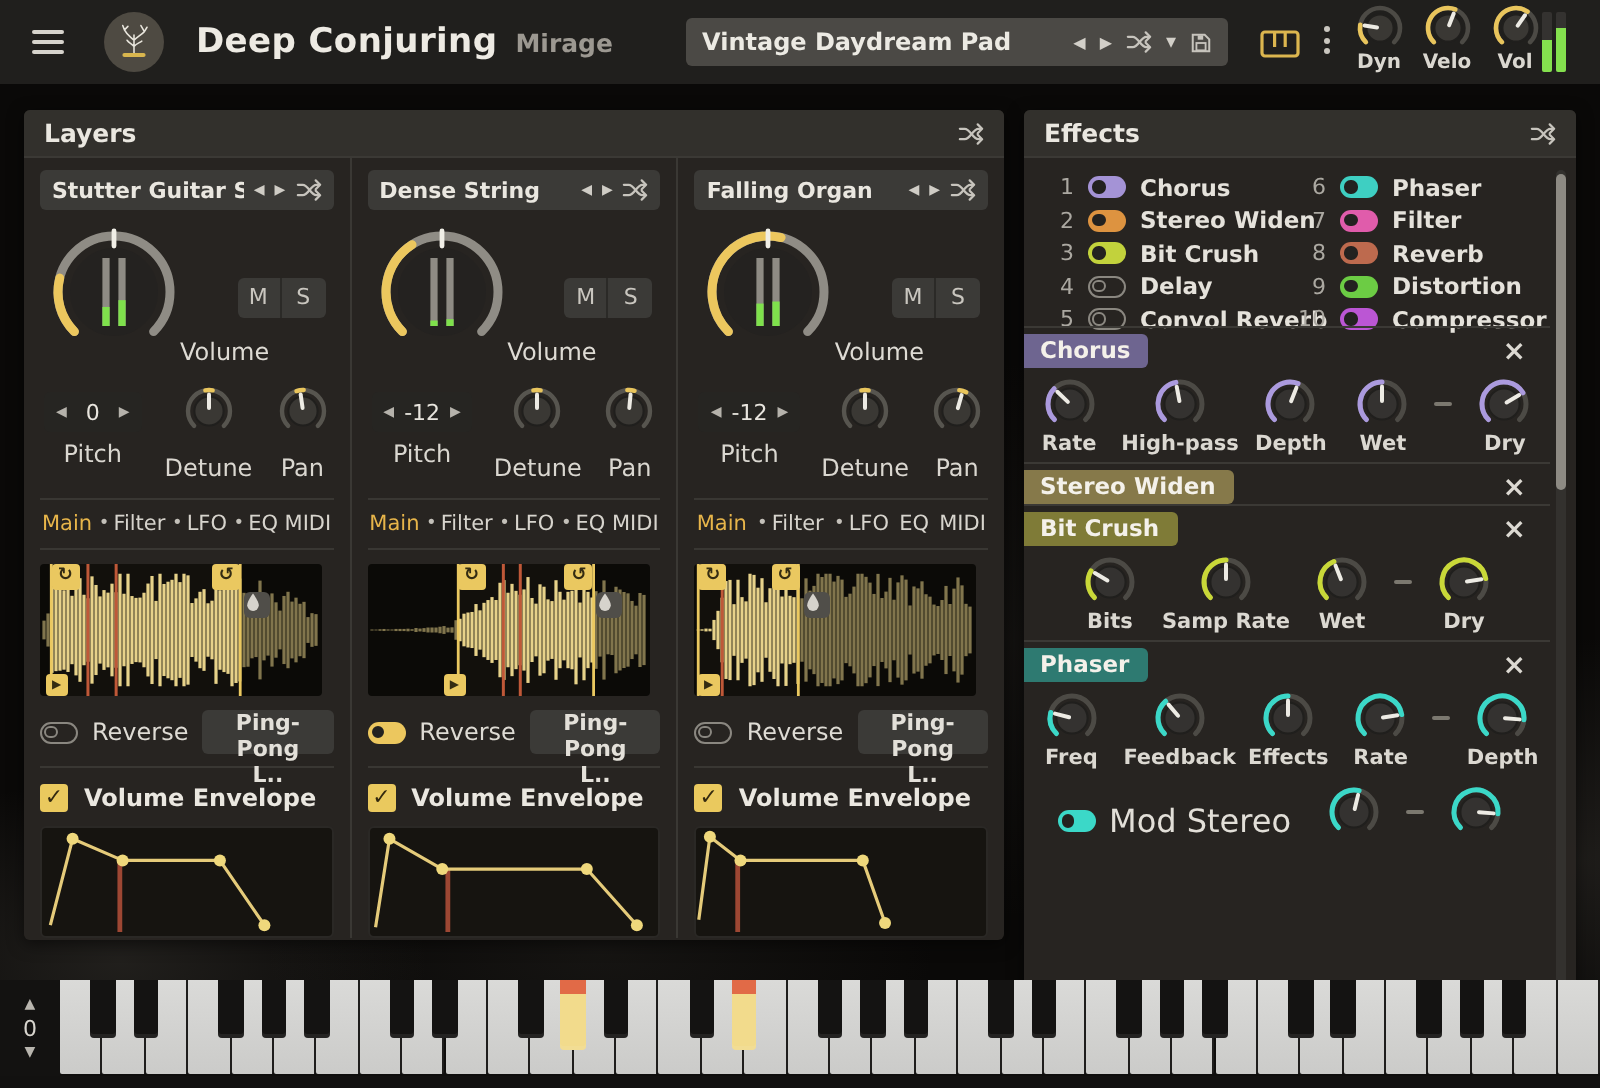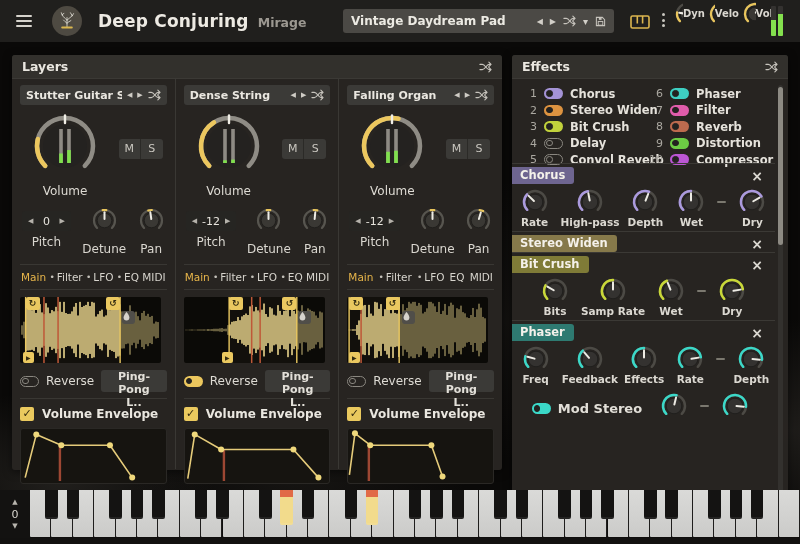--- a/index.html
+++ b/index.html
@@ -22,41 +22,41 @@
   .title{font-size:17px;font-weight:bold;color:#edeae3;letter-spacing:0.2px;}
   .subtitle{font-size:12.5px;color:#9c9891;font-weight:bold;}
   .preset{position:absolute;left:343px;top:9px;width:271px;height:24px;background:#4b4945;border-radius:3px;
     display:flex;align-items:center;padding:0 8px;gap:7px;}
   .pname{flex:1;font-size:12px;font-weight:bold;color:#eceae3;white-space:nowrap;overflow:hidden;}
   .picn{font-size:8px;color:#d2cfc8;display:flex;align-items:center;}
   .kbicon{position:absolute;left:630px;top:14px;}
   .kebab{position:absolute;left:662px;top:13px;display:flex;flex-direction:column;gap:2.5px;}
   .kebab i{width:3px;height:3px;border-radius:50%;background:#c9c6bf;}
   .masters{position:absolute;left:674px;top:1px;display:flex;gap:3px;}
-  .mcol{width:31px;display:flex;flex-direction:row;align-items:center;}
+  .mcol{width:31px;display:flex;flex-direction:column;align-items:center;}
   .mlbl{font-size:10px;color:#dad7d0;margin-top:-1px;font-weight:bold;}
   .meter{position:absolute;left:771px;top:6px;display:flex;gap:2px;}
   .mbar{width:5px;height:30px;background:#343230;border-radius:1px;position:relative;overflow:hidden;}
   .mfill{position:absolute;left:0;right:0;bottom:0;background:#84e04e;}
   
   .panel{position:absolute;background:rgba(40,37,34,0.97);border-radius:3px;box-shadow:0 2px 8px rgba(0,0,0,0.5);}
   .layers-panel{left:12px;top:55px;width:490px;height:415px;}
   .effects-panel{left:512px;top:55px;width:276px;height:458px;}
   .panel-header{height:24px;background:#323029;background:#32302c;border-radius:3px 3px 0 0;border-bottom:1px solid #3b3935;
     display:flex;align-items:center;padding:0 10px;}
   .panel-title{flex:1;font-size:12.5px;font-weight:bold;color:#eae7e0;}
   
   .layers-row{display:flex;height:390px;}
   .layer{flex:1;padding:4px 8px 0;position:relative;min-width:0;}
   .layer+.layer{border-left:1px solid #3a3834;}
   .layer-header{display:flex;align-items:center;background:#3b3a37;border-radius:3px;height:20px;padding:0 6px;gap:5px;margin-top:2px;}
   .lname{flex:1;font-size:11px;font-weight:bold;color:#eae7e0;white-space:nowrap;overflow:hidden;}
   .chev{font-size:7px;color:#cfccc5;}
   .shuf{display:flex;align-items:center;}
-  .vol-wrap{width:82px;display:flex;flex-direction:column;align-items:center;margin:8px 0 0 4px;}
+  .vol-wrap{width:82px;display:flex;align-items:flex-end;margin:8px 0 0 4px;}
   .vlabel{font-size:12px;color:#dedbd4;margin-top:1px;}
   .ms{position:absolute;top:60px;right:12px;display:flex;border-radius:3px;overflow:hidden;}
   .msbtn{width:22px;height:20px;background:#3b3a37;color:#c9c6bf;font-size:11px;line-height:20px;text-align:center;}
   .msbtn:first-child{border-right:1px solid #2b2a27;}
   .pdp{display:flex;justify-content:space-between;align-items:flex-start;margin-top:9px;padding:0 2px;}
   .pcol{display:flex;flex-direction:column;align-items:center;}
   .stepper{display:flex;align-items:center;gap:5px;background:#262522;border-radius:3px;height:20px;padding:0 6px;margin-top:4px;}
   .sarr{font-size:7px;color:#b5b2ab;}
   .sval{font-size:11px;color:#e8e5de;min-width:16px;text-align:center;}
   .klbl{font-size:12px;color:#dad7d0;margin-top:4px;}
@@ -98,21 +98,21 @@
   .fx-sections{position:absolute;top:108px;left:0;right:13px;bottom:4px;overflow:hidden;}
   .fx-sec{border-top:1px solid #3b3935;padding-top:3px;}
   .fx-sec-head{display:flex;align-items:center;justify-content:space-between;padding-right:12px;height:17px;}
   .fx-badge{display:inline-block;padding:1px 9px 2px 8px;border-radius:0 3px 3px 0;font-size:11.5px;font-weight:bold;color:#f4f1ea;}
   .fx-close{font-size:14px;font-weight:bold;color:#dcd9d2;line-height:14px;}
   .fx-row{display:flex;justify-content:center;align-items:flex-start;gap:6px;padding:4px 0 3px;}
   .fxknob{display:flex;flex-direction:column;align-items:center;min-width:40px;}
   .fxlbl{font-size:10.5px;color:#dbd8d1;margin-top:0;white-space:nowrap;font-weight:bold;}
   .dash{width:9px;height:2px;background:#7b786f;margin-top:13px;border-radius:1px;flex:none;}
   .tglwrap{display:flex;align-items:center;gap:7px;margin-top:9px;margin-right:6px;}
-  .tgllbl{font-size:13px;color:#e2dfd8;font-weight:bold;}
+  .tgllbl{font-size:16px;color:#e2dfd8;font-weight:normal;}
   .fx-scrollbar{position:absolute;right:5px;top:30px;bottom:8px;width:5px;background:#33312e;border-radius:3px;}
   .fx-thumb{position:absolute;left:0;right:0;top:2px;height:158px;background:#8d8a83;border-radius:3px;}
   
   .kbsec{position:absolute;left:0;top:490px;width:800px;height:48px;background:#121110;}
   .octctl{position:absolute;left:0;top:0;width:30px;height:48px;display:flex;flex-direction:column;
     align-items:center;justify-content:center;gap:1px;background:#131211;}
   .octarr{font-size:7px;color:#b8b5ae;line-height:9px;}
   .octlbl{font-size:11px;color:#d8d5ce;line-height:13px;}
   #kbd{position:absolute;left:30px;top:0;width:770px;height:48px;background:#0f0e0d;}
   .wkey{position:absolute;top:0;height:47px;background:linear-gradient(#dadad8,#cbcbc9);

